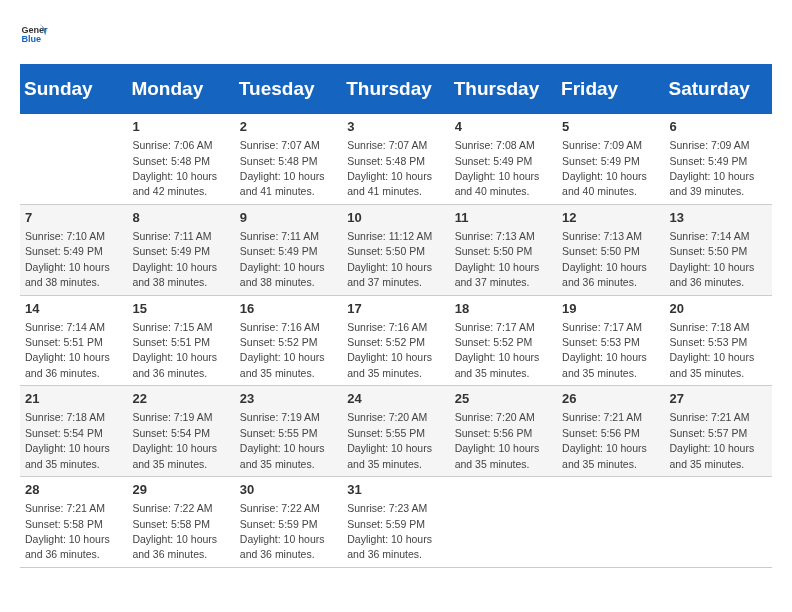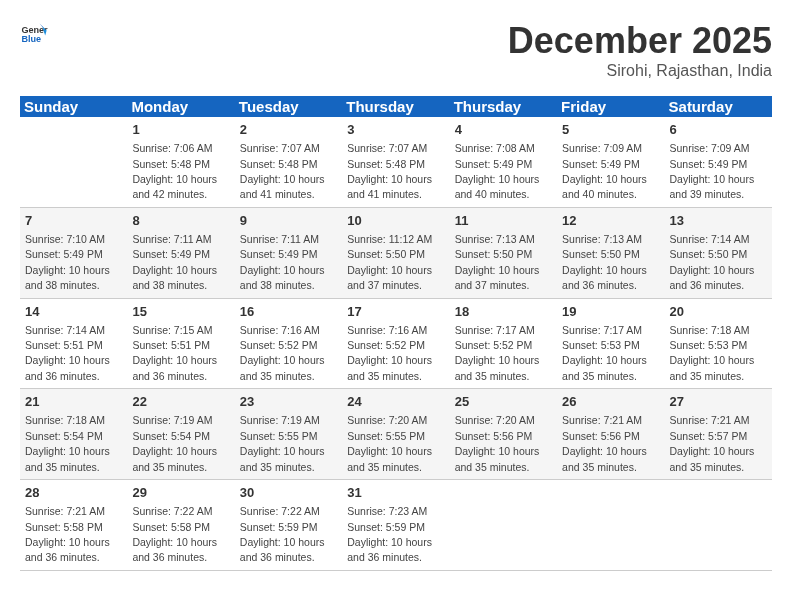--- a/index.html
+++ b/index.html
@@ -38,23 +38,23 @@
       color: #555;
     }
     table {
       width: 100%;
       border-collapse: collapse;
       font-size: 11px;
     }
     thead tr th {
       background-color: #1565c0;
       color: #fff;
-      padding: 2px 4px;
+      padding: 14px 4px;
       text-align: left;
-      font-size: 15px;
+      font-size: 19px;
       font-weight: bold;
       margin-top: 47px;
     }
     tbody tr {
       border-bottom: 1px solid #ccc;
     }
     tbody tr:nth-child(even) {
       background-color: #f5f5f5;
     }
     tbody tr:nth-child(odd) {
@@ -83,24 +83,20 @@
 
 <div class="header-area">
   <div class="logo">
     <svg class="logo-icon" viewBox="0 0 40 40">
       <text x="2" y="18" font-size="13" font-weight="bold" fill="#333" font-family="Arial">General</text>
       <text x="2" y="32" font-size="13" font-weight="bold" fill="#1565c0" font-family="Arial">Blue</text>
       <path d="M28 5 L38 15 L32 10 Z" fill="#1565c0"></path>
       <path d="M32 10 L38 15 L36 22 Z" fill="#1a8fe0"></path>
     </svg>
   </div>
-  <div class="title-area">
-    <div class="month-title">December 2025</div>
-    <div class="location-title">Sirohi, Rajasthan, India</div>
-  </div>
 </div>
 
 <table>
   <thead>
     <tr>
     <th>Sunday</th>
         <th>Monday</th>
         <th>Tuesday</th>
         <th>Thursday</th>
         <th>Thursday</th>

